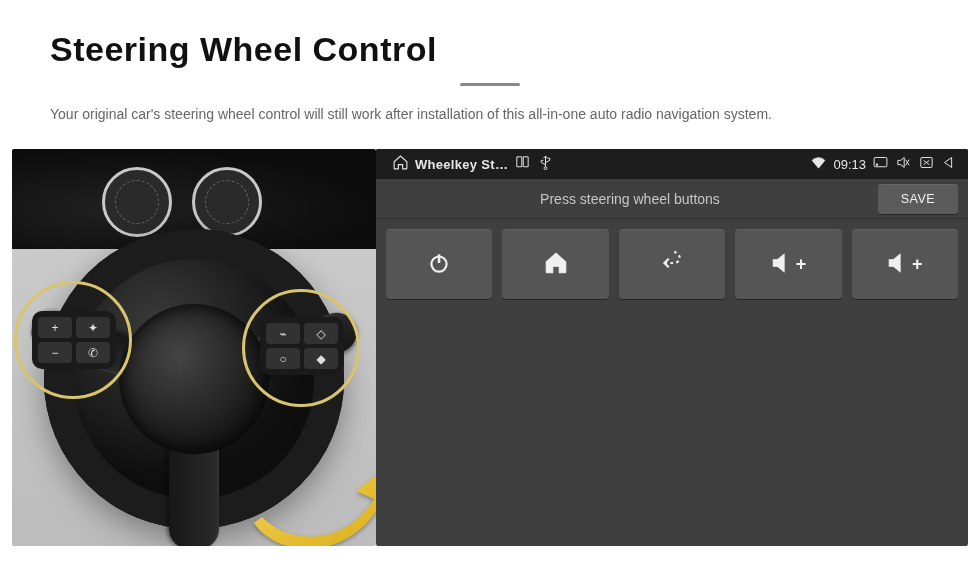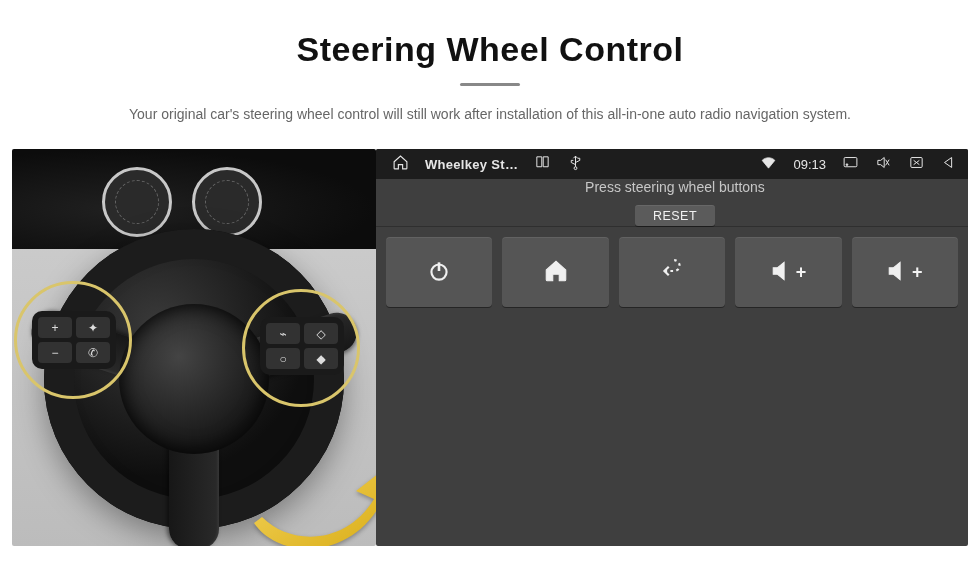--- a/index.html
+++ b/index.html
@@ -1,20 +1,20 @@
 <!DOCTYPE html>
 <html><head>
 <meta charset="utf-8">
 <style>
   * { margin: 0; padding: 0; box-sizing: border-box; }
   html, body { width: 980px; height: 564px; overflow: hidden; font-family: Arial, Helvetica, sans-serif; background: #fff; }
 
   .page { width: 980px; height: 564px; display: flex; flex-direction: column; }
 
-  .header { text-align: center; padding: 30px 50px 10px; }
+  .header { padding: 30px 50px 10px; }
   .title { font-size: 34px; font-weight: 800; color: #111; letter-spacing: .5px; }
   .title-rule { width: 60px; height: 3px; background: #888; margin: 14px auto 0; border-radius: 2px; }
   .subtitle { font-size: 14px; color: #666; margin-top: 18px; line-height: 1.5; max-width: 900px; margin-left: auto; margin-right: auto; }
 
   .content { flex: 1; padding: 14px 12px 18px; display: flex; gap: 0; }
 
   
   .wheel-box { width: 364px; height: 100%; position: relative; background: linear-gradient(180deg,#cfcfcf,#bcbcbc); border-radius: 2px; overflow: hidden; }
   .dash { position:absolute; left:0; right:0; top:0; height:100px; background: radial-gradient(ellipse at 30% 60%, #202020, #0c0c0c 70%); }
   .gauge { position:absolute; top:18px; width:70px; height:70px; border:3px solid #c8c8c8; border-radius:50%; background:#2a2a2a; }
@@ -38,26 +38,26 @@
   .swc.left  { left:20px;  top:162px; }
   .swc.right { left:248px; top:168px; }
   .swc .b { background:#323232; border-radius:4px; color:#ddd; display:flex; align-items:center; justify-content:center; font-size:12px; }
 
   .arrow { position:absolute; left:240px; top:280px; width:150px; height:120px; }
   .arrow svg { filter: drop-shadow(0 2px 2px rgba(0,0,0,.3)); }
 
   
   .screen { flex:1; height:100%; background:#3f3f3f; color:#eaeaea; font-size:14px; border-radius:2px; position:relative; overflow:hidden; }
 
-  .statusbar { height:30px; background:#1d1d1d; display:flex; align-items:center; gap:16px; padding:0 10px 0 16px; color:#e6e6e6; font-size:13px; }
+  .statusbar { height:30px; background:#1d1d1d; display:flex; align-items:center; gap:6px; padding:0 10px 0 16px; color:#e6e6e6; font-size:13px; }
   .statusbar .title-s { font-weight:600; letter-spacing:.3px; }
   .statusbar .spring { flex:1; }
   .statusbar svg, .statusbar .ico { width:17px; height:17px; fill:#e6e6e6; stroke:#e6e6e6; }
 
-  .subbar { height:48px; display:flex; align-items:center; gap:10px; padding:0 10px 0 16px; background:#3f3f3f; color:#bdbdbd; border-bottom:1px solid rgba(0,0,0,.25);flex-direction:column; }
+  .subbar { height:40px; display:flex; align-items:center; gap:10px; padding:0 10px 0 16px; background:#3f3f3f; color:#bdbdbd; border-bottom:1px solid rgba(0,0,0,.25); }
   .subbar .hint { flex:1; text-align:center; font-size:14px; color:#c7c7c7; }
   .android-btn { min-width:80px; height:30px; padding:0 14px; background:#5b5b5b; color:#f1f1f1; border:none; border-radius:3px; font-size:12.5px; letter-spacing:.5px; cursor:pointer; box-shadow: 0 1px 0 rgba(0,0,0,.4), inset 0 1px 0 rgba(255,255,255,.08); }
 
   .btn-row { display:flex; gap:10px; padding:10px; }
   .key-btn { flex:1; height:70px; background:#555; border:none; border-radius:4px; display:flex; align-items:center; justify-content:center; color:#f3f3f3; cursor:pointer; box-shadow: 0 1px 0 rgba(0,0,0,.4), inset 0 1px 0 rgba(255,255,255,.08); }
   .key-btn svg { width:26px; height:26px; fill:#f0f0f0; stroke:#f0f0f0; }
   .key-btn .lbl { font-size:18px; font-weight:600; letter-spacing:1px; }
 
   .empty { flex:1; }
 </style>
@@ -148,21 +148,21 @@
               <rect x="4" y="5" width="16" height="14" rx="1.5" fill="none" stroke-width="1.4"></rect>
               <path d="M8 9l8 6M16 9l-8 6" stroke-width="1.4"></path>
             </svg></span>
         <span><svg viewBox="0 0 24 24">
               <path d="M15 5v14L5 12z" fill="none" stroke-width="1.4"></path>
             </svg></span>
       </div>
 
       <div class="subbar">
         <div class="hint">Press steering wheel buttons</div>
-        <button class="android-btn">RESET</button>
+        <button class="android-btn">SAVE</button>
       </div>
 
       <div class="btn-row">
         <button class="key-btn">
           <span><svg viewBox="0 0 24 24">
                 <circle cx="12" cy="13" r="7" fill="none" stroke-width="2"></circle>
                 <line x1="12" y1="4" x2="12" y2="12" stroke-width="2.4"></line>
               </svg></span>
         </button>
         <button class="key-btn">

